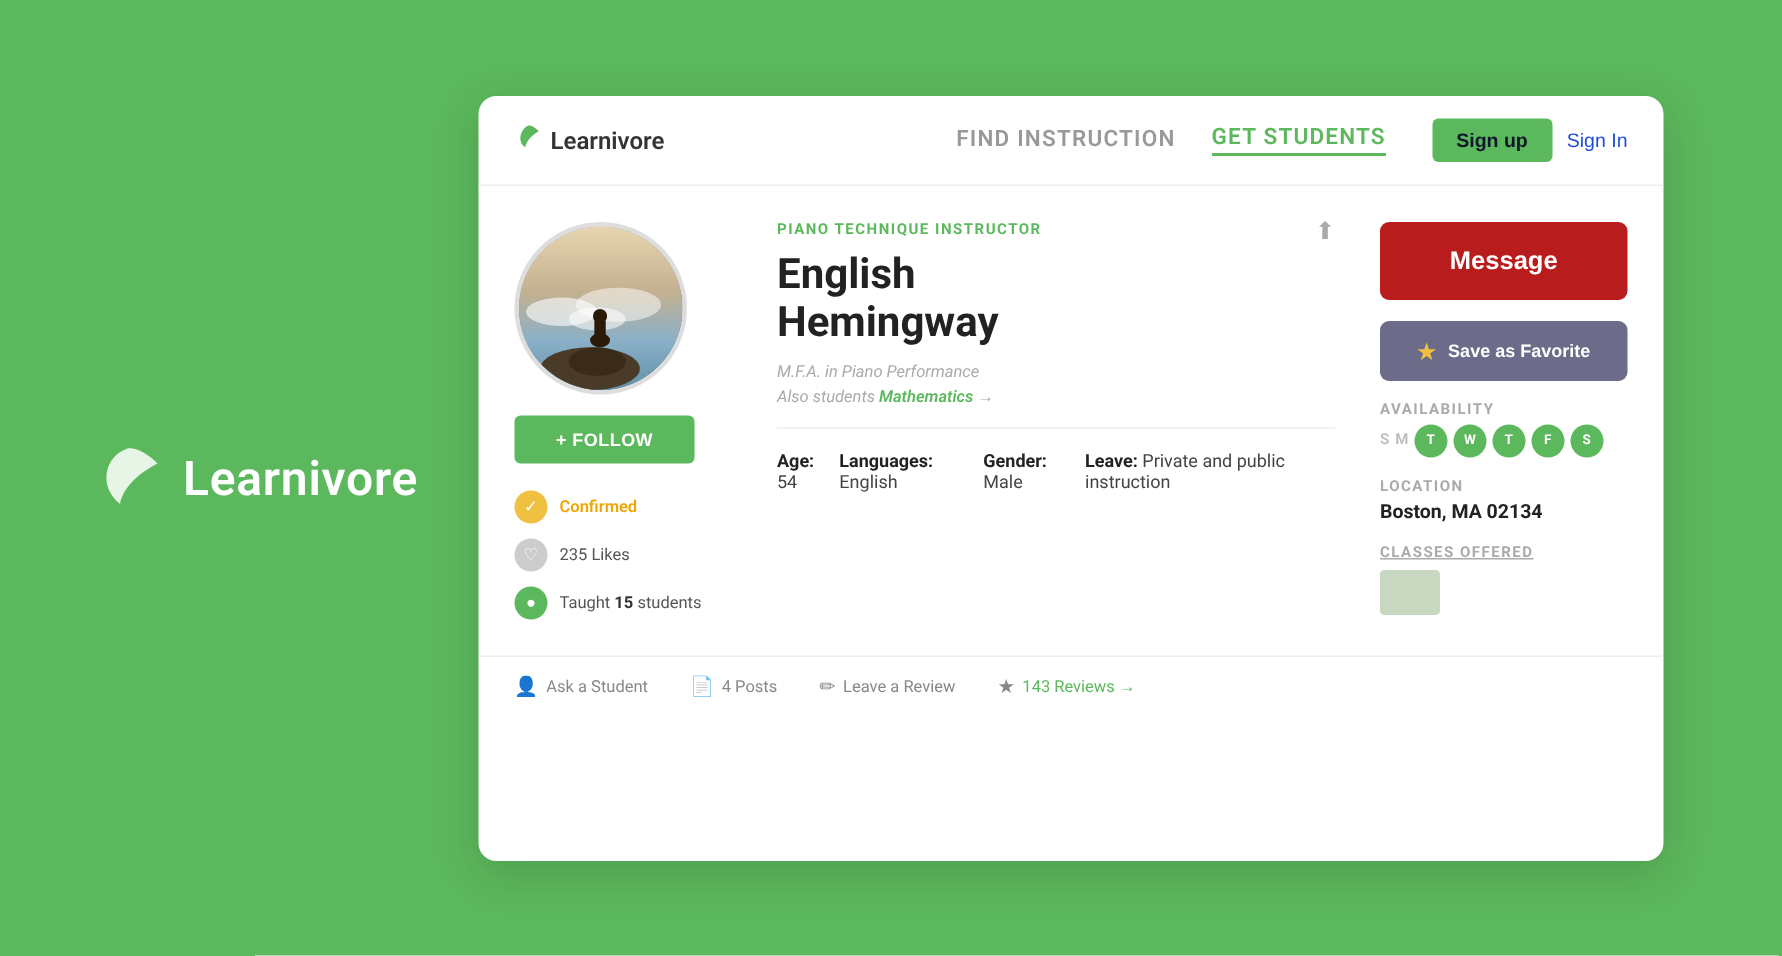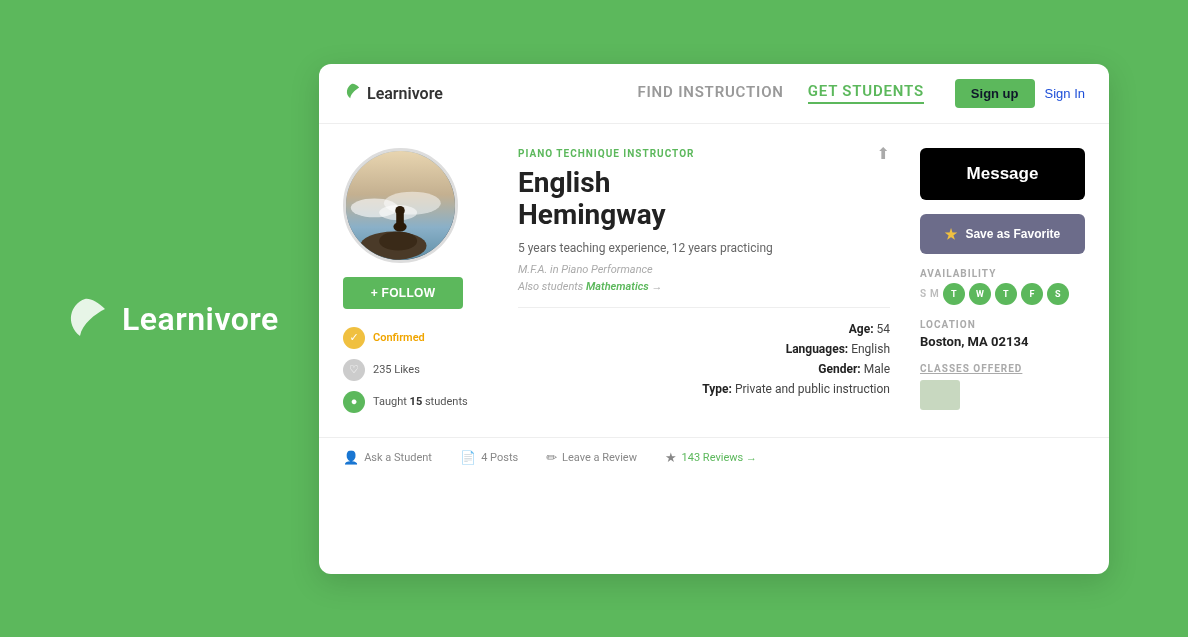--- a/index.html
+++ b/index.html
@@ -260,23 +260,22 @@
     }
 
     .divider {
       border: none;
       border-top: 1px solid #eee;
       margin: 10px 0 14px;
     }
 
     .info-list {
       display: flex;
-      flex-direction: column;
+      flex-direction: row;
       gap: 6px;
-      align-items: flex-end;
     }
 
     .info-row {
       font-size: 12px;
       color: #444;
     }
 
     .info-row strong {
       font-weight: 700;
       color: #222;
@@ -311,21 +310,21 @@
     
     .right-panel {
       width: 165px;
       flex-shrink: 0;
       display: flex;
       flex-direction: column;
       gap: 14px;
     }
 
     .message-btn {
-      background: #000000;
+      background: #b91c1c;
       color: white;
       border: none;
       border-radius: 6px;
       padding: 16px;
       font-size: 17px;
       font-weight: 600;
       cursor: pointer;
       width: 100%;
       text-align: center;
     }
@@ -506,21 +505,20 @@
 
     <div class="middle-panel">
       <div style="display:flex; justify-content:space-between; align-items:flex-start;gap:35px;">
         <span class="instructor-tag">PIANO TECHNIQUE INSTRUCTOR</span>
         <span class="share-icon">⬆</span>
       </div>
       <div class="instructor-name">
         <div>English</div>
         <div>Hemingway</div>
       </div>
-      <div class="instructor-exp">5 years teaching experience, 12 years practicing</div>
       <div class="instructor-degree">M.F.A. in Piano Performance</div>
       <div class="also-teaching">
         <span>Also students</span>
         <a href="#"> <span>Mathematics</span></a>
         <span>→</span>
       </div>
       <hr class="divider">
       <div class="info-list">
         <div class="info-row">
           <strong>Age:</strong>
@@ -528,21 +526,21 @@
         </div>
         <div class="info-row">
           <strong>Languages:</strong>
           <span>English</span>
         </div>
         <div class="info-row">
           <strong>Gender:</strong>
           <span>Male</span>
         </div>
         <div class="info-row">
-          <strong>Type:</strong>
+          <strong>Leave:</strong>
           <span>Private and public instruction</span>
         </div>
       </div>
     </div>
 
     <div class="right-panel">
       <button class="message-btn">Message</button>
       <button class="favorite-btn">
         <span class="star-icon">★</span>
         <span>Save as Favorite</span>

